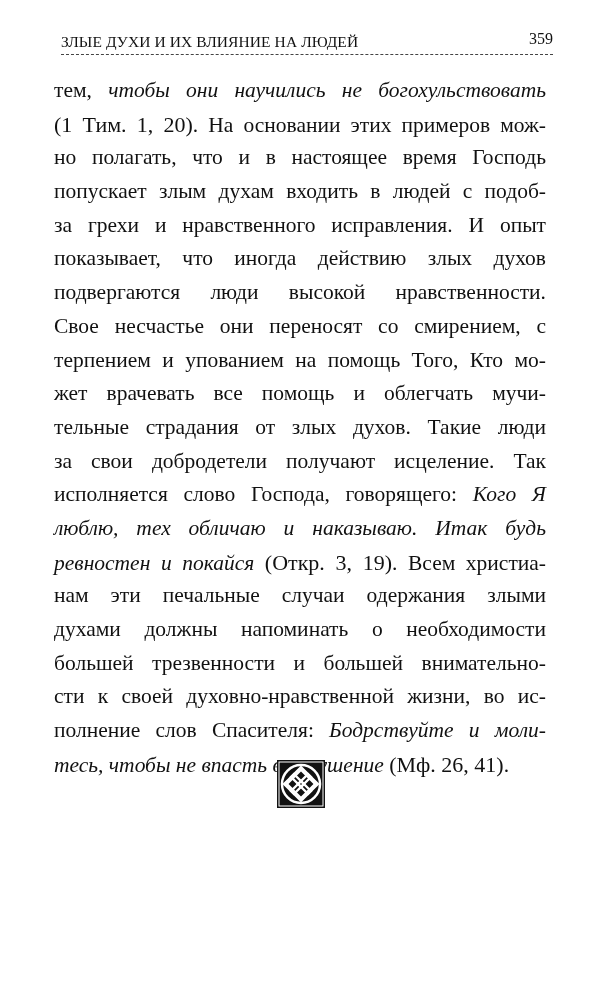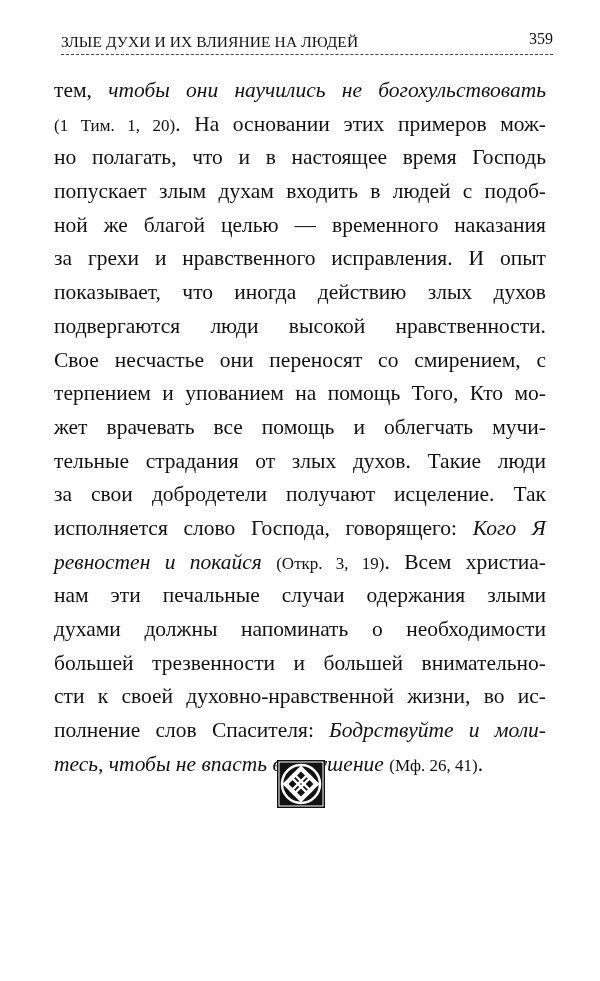--- a/index.html
+++ b/index.html
@@ -5,46 +5,46 @@
   html, body { margin:0; padding:0; background:#ffffff; }
   body { width:600px; height:981px; position:relative; overflow:hidden; font-family:"DejaVu Serif", serif; color:#111; }
   .header { position:absolute; left:61px; top:30px; width:492px; height:24px; border-bottom:1.5px dashed #444; }
   .header .title { position:absolute; left:0; top:3px; font-family:"Liberation Serif", serif; font-size:15.5px; letter-spacing:0.1px; }
   .header .pagenum { position:absolute; right:0; top:0; font-family:"Liberation Serif", serif; font-size:16px; }
   .body { position:absolute; left:54px; top:74px; width:492px; }
   .line { height:33.7px; line-height:33.7px; font-size:21.5px; white-space:nowrap; font-family:"Liberation Serif", serif; }
   .line.justify { text-align:justify; text-align-last:justify; }
   .line.last { text-align:left; }
   .line i { font-style:italic;margin-top:12px; }
-  .line .small { font-size:17px; }
+  .line .small { font-size:22px; }
   .ornament { position:absolute; left:277px; top:760px; width:48px; height:48px; }
 </style>
 </head>
 <body>
 
 <div class="header">
   <span class="title">ЗЛЫЕ ДУХИ И ИХ ВЛИЯНИЕ НА ЛЮДЕЙ</span>
   <span class="pagenum">359</span>
 </div>
 
 <div class="body" id="body-text">
     <div class="line justify"><span>тем, </span><i>чтобы они научились не богохульствовать</i></div>
     <div class="line justify"><span class="small">(1 Тим. 1, 20)</span><span>. На основании этих примеров мож-</span></div>
     <div class="line justify"><span>но полагать, что и в настоящее время Господь</span></div>
     <div class="line justify"><span>попускает злым духам входить в людей с подоб-</span></div>
-    <div class="line justify"><span>ной же благой целью — временного наказания</span></div>
     <div class="line justify"><span>за грехи и нравственного исправления. И опыт</span></div>
     <div class="line justify"><span>показывает, что иногда действию злых духов</span></div>
     <div class="line justify"><span>подвергаются люди высокой нравственности.</span></div>
     <div class="line justify"><span>Свое несчастье они переносят со смирением, с</span></div>
     <div class="line justify"><span>терпением и упованием на помощь Того, Кто мо-</span></div>
     <div class="line justify"><span>жет врачевать все помощь и облегчать мучи-</span></div>
     <div class="line justify"><span>тельные страдания от злых духов. Такие люди</span></div>
     <div class="line justify"><span>за свои добродетели получают исцеление. Так</span></div>
     <div class="line justify"><span>исполняется слово Господа, говорящего: </span><i>Кого Я</i></div>
+    <div class="line justify"><i>люблю, тех обличаю и наказываю. Итак будь</i></div>
     <div class="line justify"><i>ревностен и покайся </i><span class="small">(Откр. 3, 19)</span><span>. Всем христиа-</span></div>
     <div class="line justify"><span>нам эти печальные случаи одержания злыми</span></div>
     <div class="line justify"><span>духами должны напоминать о необходимости</span></div>
     <div class="line justify"><span>большей трезвенности и большей внимательно-</span></div>
     <div class="line justify"><span>сти к своей духовно-нравственной жизни, во ис-</span></div>
     <div class="line justify"><span>полнение слов Спасителя: </span><i>Бодрствуйте и моли-</i></div>
     <div class="line last"><i>тесь, чтобы не впасть в искушение </i><span class="small">(Мф. 26, 41)</span><span>.</span></div>
   </div>
 
 <div class="ornament">

